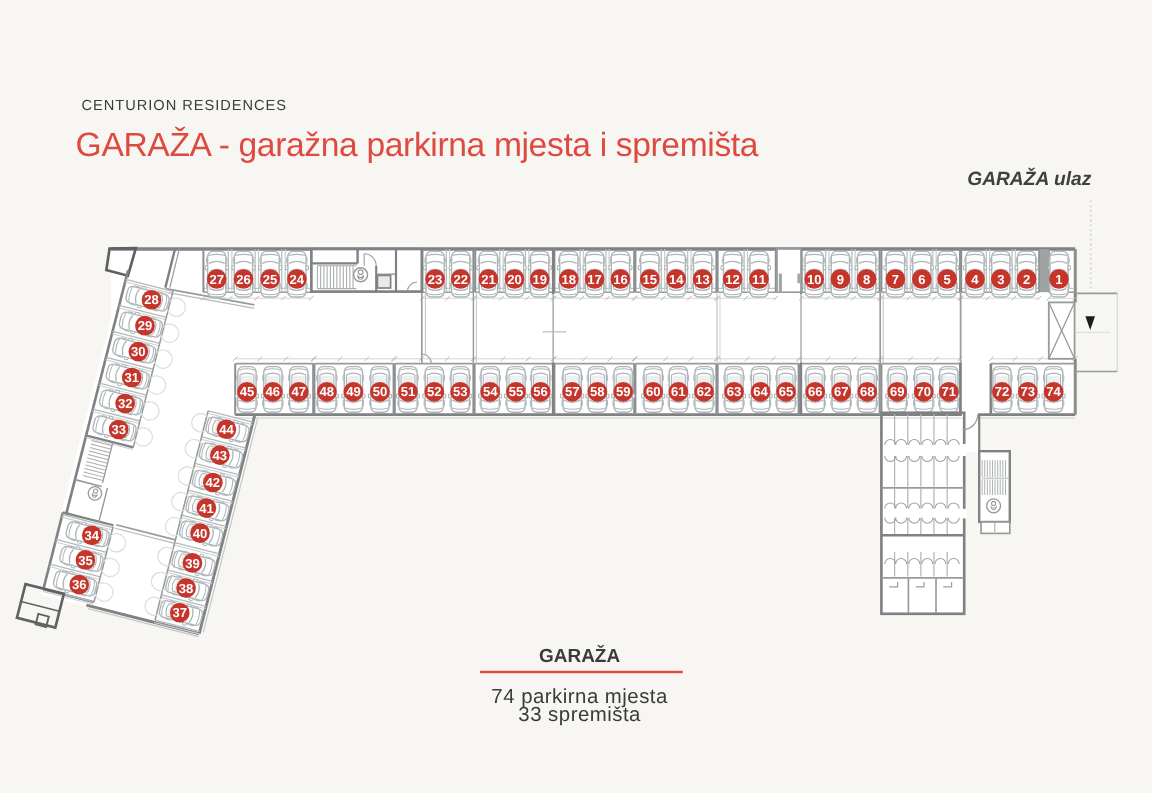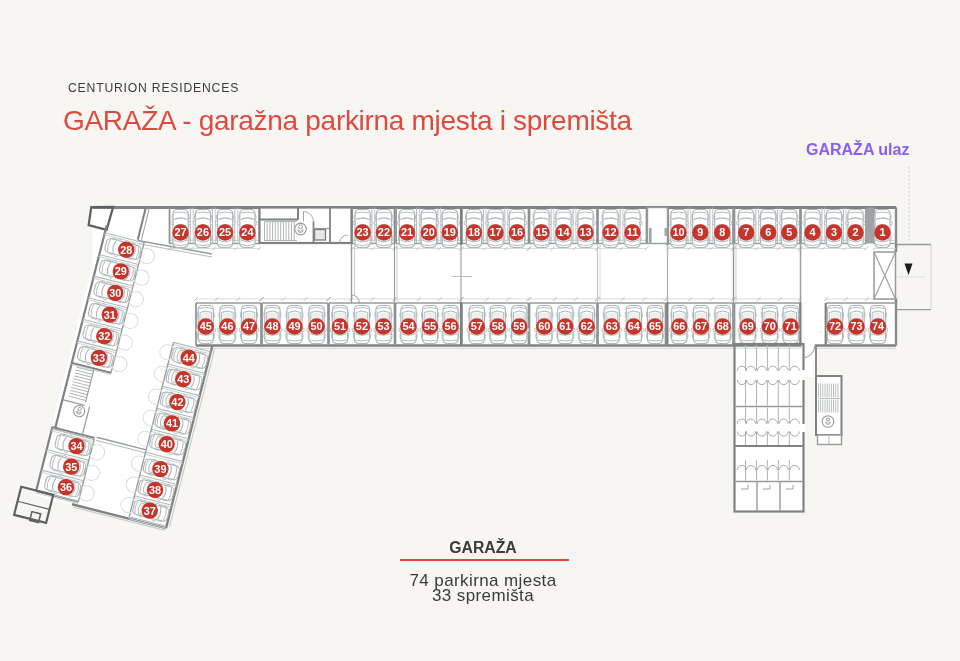--- a/index.html
+++ b/index.html
@@ -761,16 +761,16 @@
 <text x="835" y="330.4" font-size="10.9" font-weight="bold" fill="#ffffff" text-anchor="middle">72</text>
 <circle cx="856.5" cy="326.5" r="8.2" fill="#c5342c"></circle>
 <text x="856.5" y="330.4" font-size="10.9" font-weight="bold" fill="#ffffff" text-anchor="middle">73</text>
 <circle cx="878" cy="326.5" r="8.2" fill="#c5342c"></circle>
 <text x="878" y="330.4" font-size="10.9" font-weight="bold" fill="#ffffff" text-anchor="middle">74</text>
 </g>
 </svg>
 </div>
 <div class="abs" style="left:68px;top:81px;font-size:12.2px;letter-spacing:0.8px;color:#3c3c3c;font-weight:500;">CENTURION RESIDENCES</div>
 <div class="abs" style="left:63px;top:105px;font-size:28px;letter-spacing:-0.3px;color:#dd4a40;">GARAŽA - garažna parkirna mjesta i spremišta</div>
-<div class="abs" style="left:806px;top:140.5px;font-size:16px;font-weight:bold;color:#8b5cf6;">GARAŽA ulaz</div>
+<div class="abs" style="left:806px;top:140.5px;font-size:16px;font-weight:bold;color:#404040;font-style:italic;">GARAŽA ulaz</div>
 <div class="abs" style="left:0;top:539px;width:966px;text-align:center;font-size:15.8px;font-weight:bold;color:#3b3b3b;">GARAŽA</div>
 <div class="abs" style="left:400px;top:559px;width:169px;height:1.8px;background:#e2453c;"></div>
 <div class="abs" style="left:0;top:572.5px;width:966px;text-align:center;font-size:17px;letter-spacing:0.4px;color:#3b3b3b;line-height:0.94;">74 parkirna mjesta<br>33 spremišta</div>
 
 </body></html>

